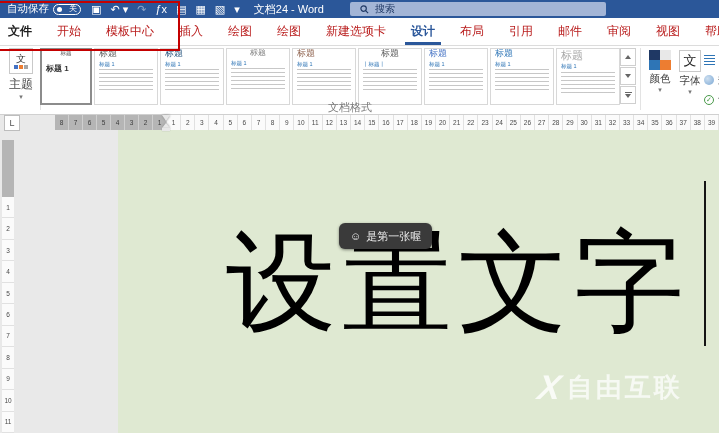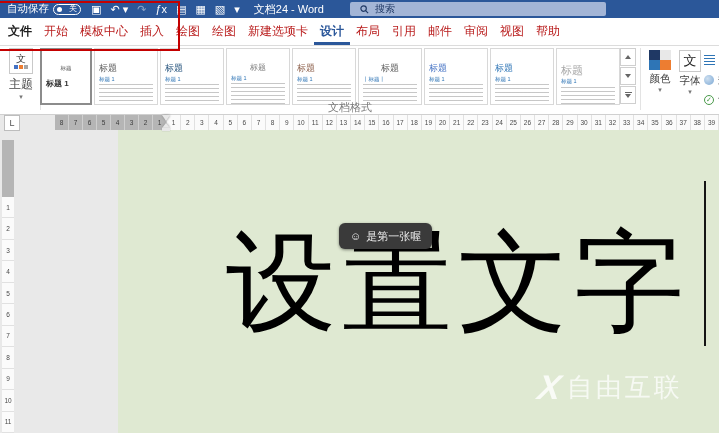--- a/index.html
+++ b/index.html
@@ -15,37 +15,37 @@
   .pill .st{font-size:8px;line-height:1;}
   .qat{display:flex;align-items:center;gap:9px;margin-left:4px;}
   .qat .qi{font-size:11px;line-height:1;cursor:default;}
   .qat .qi.dim{opacity:.45;}
   .tb-title{margin-left:14px;font-size:11px;white-space:nowrap;}
   .searchbox{position:absolute;left:350px;top:2px;width:256px;height:14px;background:#a3b5d6;
              border-radius:2px;display:flex;align-items:center;color:#1f3864;font-size:10px;}
   .searchbox svg{margin:0 6px 0 10px;}
   
   .tabrow{position:absolute;left:0;top:18px;width:719px;height:28px;background:#fff;
-          border-bottom:1px solid #dcdcdc;display:flex;align-items:stretch;padding-left:2px;box-sizing:border-box;}
+          border-bottom:1px solid #dcdcdc;display:flex;align-items:stretch;padding-left:2px;box-sizing:border-box;gap:13px;}
   .tab{display:flex;align-items:center;padding:0 6px;font-size:12px;color:#b91c1c;white-space:nowrap;}
   .tab.file{font-weight:bold;color:#1e1e1e;}
   .tab.active{color:#2b579a;font-weight:bold;box-shadow:inset 0 -3px 0 #2b579a;}
   
   .ribbon{position:absolute;left:0;top:46px;width:719px;height:69px;background:#fff;border-bottom:1px solid #d0d0d0;box-sizing:border-box;}
   .themes{position:absolute;left:3px;top:2px;width:36px;height:62px;text-align:center;cursor:default;}
   .themes .ticon{width:22px;height:24px;border:1px solid #c9c9c9;background:#fff;margin:0 auto;
                  display:flex;flex-direction:column;align-items:center;justify-content:center;gap:1px;}
   .themes .ticon .tch{font-size:10px;color:#333;line-height:1;}
   .tsw{display:flex;gap:1px;}
   .tsw i{width:4px;height:4px;display:block;}
   .themes .tlabel{font-size:12px;color:#444;margin-top:2px;}
   .themes .tcaret{font-size:7px;color:#777;line-height:1;}
   .vdiv{position:absolute;top:2px;height:62px;border-left:1px solid #e3e3e3;}
   .card{position:absolute;top:2px;width:64px;height:57px;background:#fff;border:1px solid #d8d8d8;
-        box-sizing:border-box;padding:15px 4px;overflow:hidden;cursor:default;}
+        box-sizing:border-box;padding:0 4px;overflow:hidden;cursor:default;}
   .card.current{left:40px;width:52px;border:2px solid #8c8c8c;}
   .card .c-mini{font-size:5.5px;color:#555;text-align:center;}
   .card .c-h1{font-size:8px;font-weight:bold;color:#333;margin-top:6px;}
   .card .c-head{font-size:9px;margin-bottom:2px;line-height:1.1;white-space:nowrap;}
   .card .c-sub{font-size:5.5px;color:#2e74b5;line-height:1.2;white-space:nowrap;}
   .card .c-lines{margin-top:2px;height:24px;
         background:repeating-linear-gradient(to bottom,#a9a9a9 0 1px,transparent 1px 4px);opacity:.65;}
   .card:nth-child(1) .c-head{color:#595959;}
   .card:nth-child(2) .c-head{color:#1f4e79;}
   .card:nth-child(3) .c-head{color:#7f7f7f;text-align:center;font-size:8px;}
@@ -98,21 +98,21 @@
   .bigtext{position:absolute;left:108px;top:94px;font-size:110px;letter-spacing:6px;color:#000;
            line-height:1.05;font-weight:500;white-space:nowrap;text-align:center;}
   .caret{position:absolute;left:586px;top:51px;width:2px;height:165px;background:#151515;}
   .tooltip{position:absolute;left:221px;top:93px;height:26px;padding:0 11px;background:#3a3a3a;border-radius:6px;
            color:#ededed;font-size:11px;display:flex;align-items:center;gap:5px;z-index:6;
            box-shadow:0 1px 3px rgba(0,0,0,.45);white-space:nowrap;}
   .tooltip .tt-emoji{font-size:11px;line-height:1;}
   .watermark{position:absolute;left:420px;top:238px;display:flex;align-items:center;gap:6px;
              color:rgba(255,255,255,.72);white-space:nowrap;}
   .watermark .wx{font-size:34px;font-weight:bold;font-style:italic;transform:skewX(-8deg);color:rgba(255,255,255,.8);}
-  .watermark .wt{font-size:26px;font-weight:normal;letter-spacing:3px;}
+  .watermark .wt{font-size:26px;font-weight:bold;letter-spacing:3px;}
   
   .red-rect{position:absolute;left:-6px;top:1px;width:182px;height:46px;border:2px solid #c40000;z-index:9;pointer-events:none;}
 </style>
 </head>
 <body>
 
 <div id="app">
 
   <div class="titlebar">
     <span class="autosave">自动保存</span>

